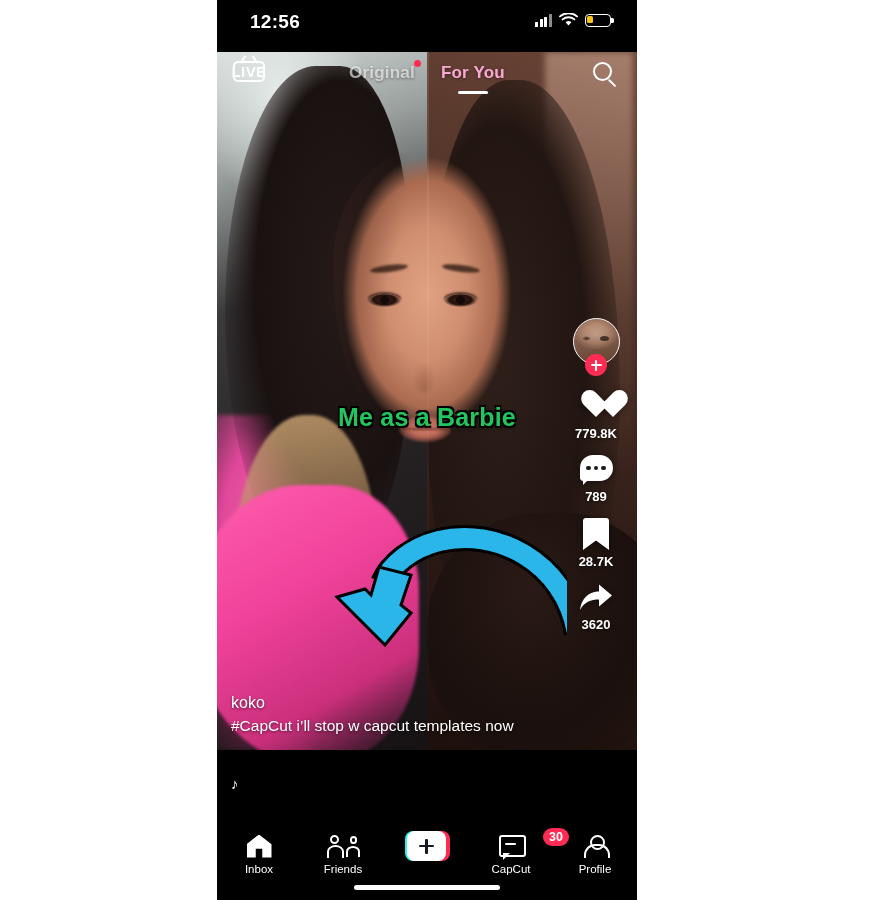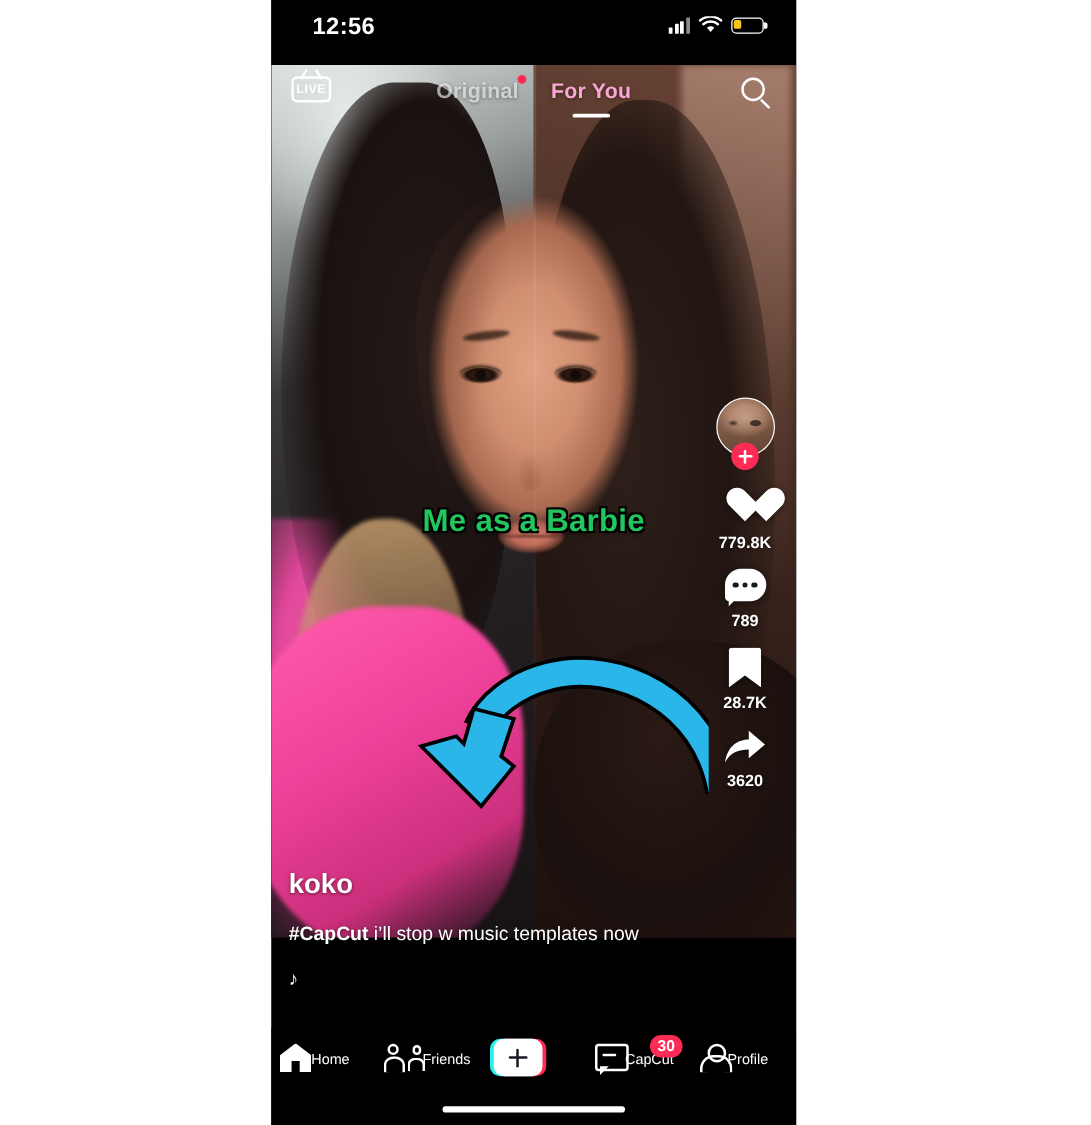--- a/index.html
+++ b/index.html
@@ -194,21 +194,21 @@
     border: 2px solid #fff; border-radius: 5px;
     display:flex; align-items:center; justify-content:center;
     margin-top: 7px;
   }
   .live-tv::before, .live-tv::after {
     content:""; position:absolute; top:-8px; width:2px; height:9px; background:#fff;
   }
   .live-tv::before { left: 7px; transform: rotate(32deg); }
   .live-tv::after  { right: 7px; transform: rotate(-32deg); }
   .live-text {
-    color:#fff; font-size:10px; font-weight:bold; letter-spacing:0.4px;
+    color:#fff; font-size:15px; font-weight:bold; letter-spacing:0.4px;
     line-height:1;
   }
   #tabs {
     position:absolute; left:50%; top:0; transform: translateX(-50%);
     display:flex; align-items:center; gap: 26px; height:44px;
   }
   .tab {
     position:relative; color: rgba(255,255,255,0.62);
     font-size: 17px; font-weight: bold; letter-spacing: 0.2px;
     text-shadow: 0 1px 3px rgba(0,0,0,0.4);
@@ -388,49 +388,49 @@
     width:15px; height:14px; background:#111;
     clip-path: polygon(0 0, 100% 0, 18% 50%, 100% 100%, 0 100%, 82% 50%);
   }
   .cc-text { color:#fff; font-size: 14.5px; font-weight:bold; letter-spacing:0.1px; }
 
   #caption {
     position:absolute; left: 14px; top: 694px;
     width: 312px; z-index: 24;
   }
   #author {
-    color:#fff; font-size: 22px; font-weight:bold;
+    color:#fff; font-size: 16px; font-weight:normal;
     text-shadow: 0 1px 3px rgba(0,0,0,0.6);
-    margin-bottom: 18px;
+    margin-bottom: 4px;
   }
   #desc {
     color:#fff; font-size: 15.5px; line-height: 1.26;
     text-shadow: 0 1px 3px rgba(0,0,0,0.6);
   }
-  #desc .tag { font-weight:bold; }
+  #desc .tag { font-weight:normal; }
   #sound-row {
     position:absolute; left: 14px; top: 775px;
     width: 330px; z-index: 24;
     display:flex; align-items:center; gap: 7px;
     color:#fff; font-size: 15px;
     text-shadow: 0 1px 3px rgba(0,0,0,0.6);
   }
   .note-ic { font-size: 15px; }
 
   
   #bottomnav {
     position:absolute; left:0; bottom: 0;
     width:100%; height: 78px;
     background:#000;
     display:flex; align-items:flex-start; justify-content:space-around;
     padding-top: 11px;
     z-index: 35;
   }
   .nav-item {
-    display:flex; flex-direction:row; align-items:center;
+    display:flex; flex-direction:column; align-items:center;
     width: 70px; position:relative;
   }
   .nav-label {
     color:#fff; font-size: 11.5px; margin-top: 4px; font-weight: 500;
   }
   .nav-icon { height: 26px; display:flex; align-items:center; justify-content:center; position:relative; }
   .home-ic { width:25px; height:23px; position:relative; }
   .home-ic::before {
     content:""; position:absolute; left:0; top:0; width:25px; height:23px;
     background:#fff;
@@ -621,38 +621,38 @@
         </div>
         <div class="rail-count">3620</div>
       </div>
     </div>
 
 
     <div id="caption">
       <div id="author">koko</div>
       <div id="desc">
         <span class="tag">#CapCut</span>
-        <span>i’ll stop w music templates now</span>
+        <span>i’ll stop w capcut templates now</span>
       </div>
     </div>
 
     <div id="sound-row">
       <span class="note-ic">♪</span>
     </div>
 
     <div id="disc-wrap">
       <div id="disc"></div>
     </div>
 
     <div id="bottomnav">
       <div class="nav-item">
         <div class="nav-icon">
             <span class="home-ic"></span>
           </div>
-        <div class="nav-label">Home</div>
+        <div class="nav-label">Inbox</div>
       </div>
 
       <div class="nav-item">
         <div class="nav-icon">
           <span class="friends-ic">
             <i class="h1"></i>
               <i class="h2"></i>
               <i class="b1"></i>
               <i class="b2"></i>
           </span>

